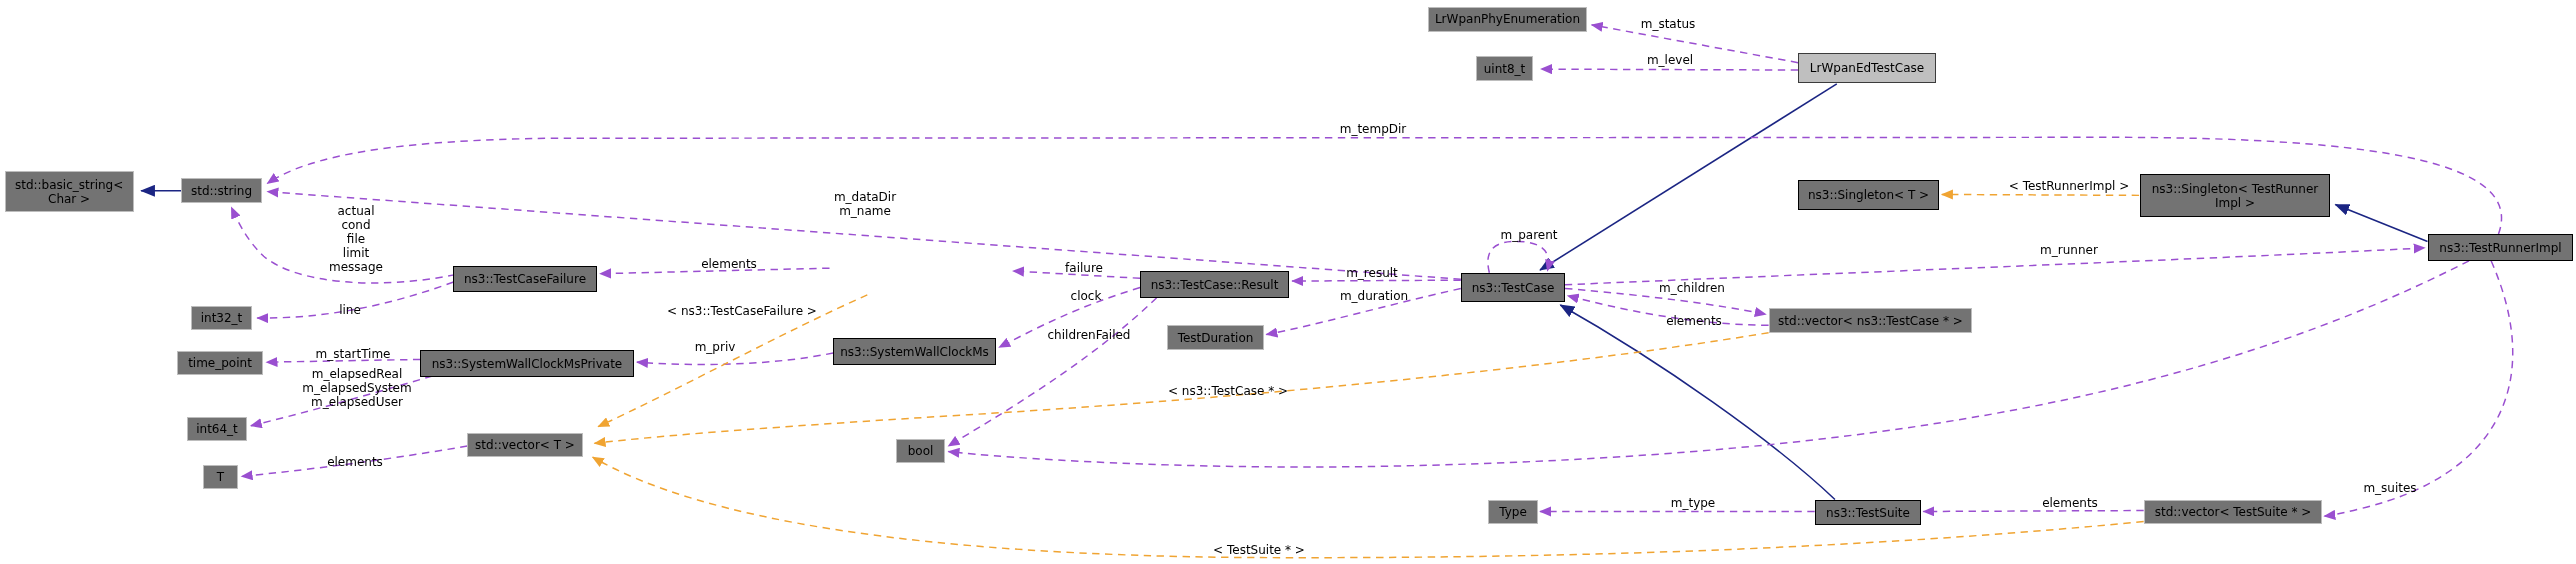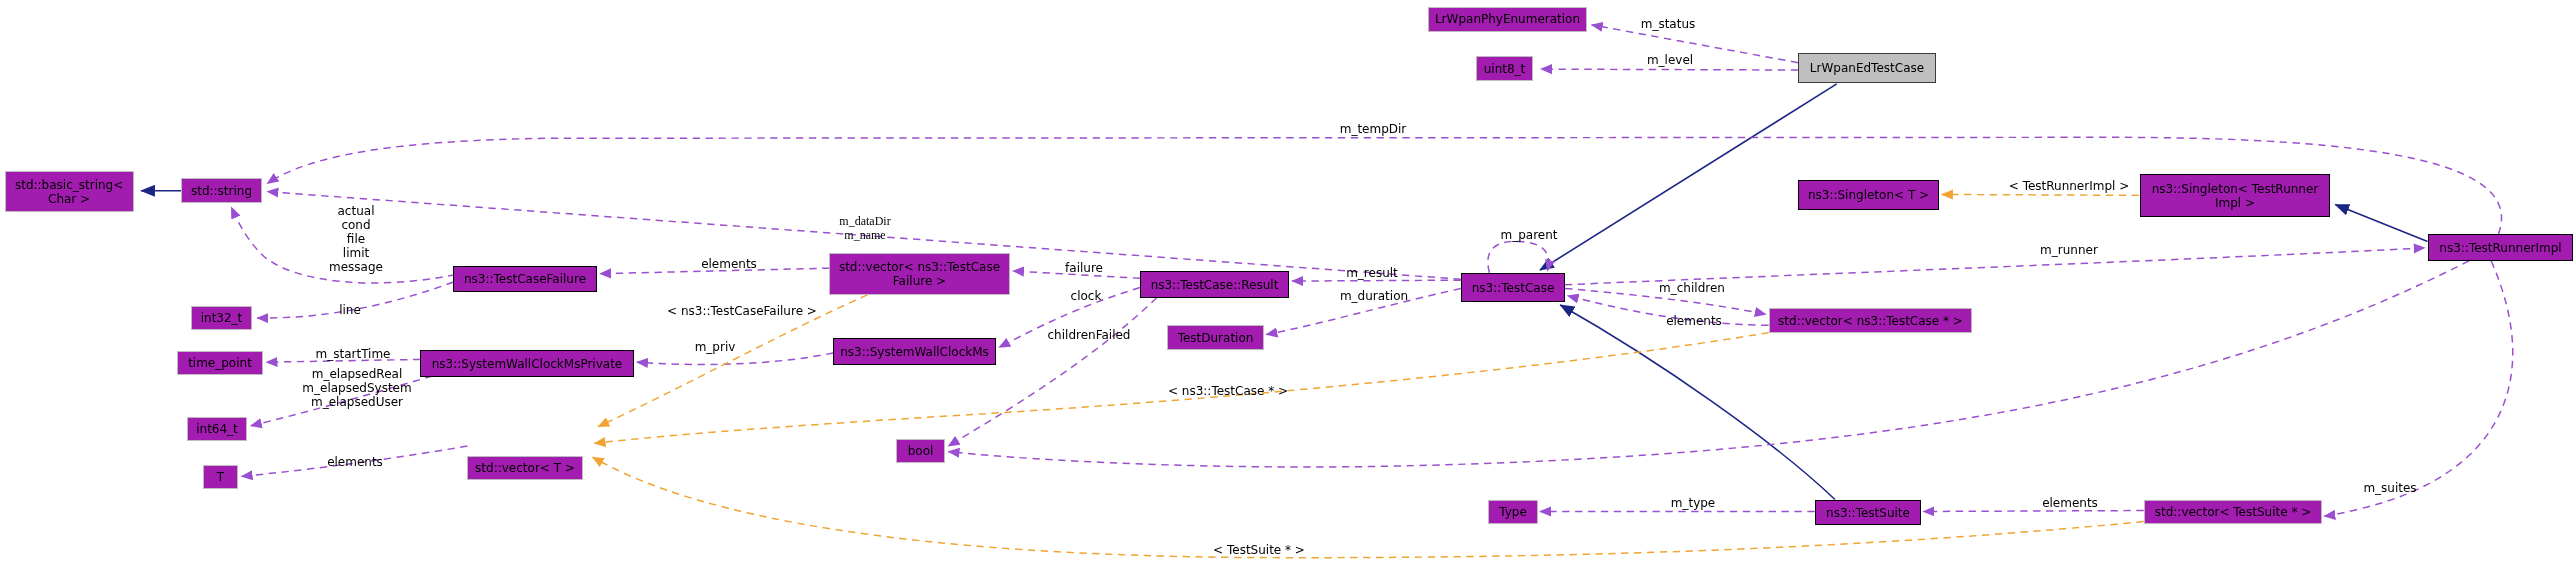--- a/index.html
+++ b/index.html
@@ -1,19 +1,19 @@
 <!DOCTYPE html>
 <html style="font-size:14.8px"><head>
 <meta charset="utf-8">
 <style>
   html,body{margin:0;padding:0;background:#ffffff;}
   #canvas{position:relative;width:2576px;height:564px;overflow:hidden;
           font-family:"DejaVu Sans","Liberation Sans",sans-serif;font-size:12px;color:#000;}
   #edges{position:absolute;left:0;top:0;z-index:1;}
-  .node{position:absolute;z-index:2;box-sizing:border-box;background:#a21caf;
+  .node{position:absolute;z-index:2;box-sizing:border-box;background:#737373;
         display:flex;align-items:center;justify-content:center;text-align:center;
         white-space:pre-line;line-height:14px;padding:0.9px 3.7px;}
   .plain{border:0.9px solid #bdbdbd;}
   .bold{border:1.8px solid #000;}
   .current{border:1.8px solid #3c3c3c;background:#bfbfbf;}
   .elabel{position:absolute;z-index:3;transform:translateX(-50%);text-align:center;
           white-space:pre-line;line-height:14px;padding-left:24px;}
   .usage{stroke:#9a4fd0;stroke-width:1.6;fill:none;stroke-dasharray:8 6;}
   .tmpl{stroke:#f0a432;stroke-width:1.6;fill:none;stroke-dasharray:8 6;}
   .inherit{stroke:#1b2583;stroke-width:1.7;fill:none;}
@@ -76,42 +76,40 @@
 Char &gt;</div>
   <div class="node plain" style="left:181px;top:178px;width:81px;height:25px;">std::string</div>
   <div class="node plain" style="left:1428px;top:6.5px;width:159px;height:25px;">LrWpanPhyEnumeration</div>
   <div class="node plain" style="left:1476px;top:56px;width:57px;height:25px;">uint8_t</div>
   <div class="node current" style="left:1798px;top:53px;width:138px;height:30px;">LrWpanEdTestCase</div>
   <div class="node bold" style="left:453px;top:266px;width:144px;height:26px;">ns3::TestCaseFailure</div>
   <div class="node plain" style="left:191px;top:306px;width:61px;height:24px;">int32_t</div>
   <div class="node plain" style="left:177px;top:351px;width:86px;height:24px;">time_point</div>
   <div class="node bold" style="left:420px;top:350px;width:214px;height:27px;">ns3::SystemWallClockMsPrivate</div>
   <div class="node plain" style="left:187px;top:417px;width:60px;height:24px;">int64_t</div>
-  <div class="node plain" style="left:467px;top:433px;width:116px;height:24px;margin-top:23px;">std::vector&lt; T &gt;</div>
+  <div class="node plain" style="left:467px;top:433px;width:116px;height:24px;">std::vector&lt; T &gt;</div>
   <div class="node plain" style="left:203px;top:465px;width:35px;height:24px;">T</div>
-  <div class="node plain" style="left:829px;top:253px;width:181px;height:42px;">std::vector&lt; ns3::TestCase
-Failure &gt;</div>
   <div class="node bold" style="left:833px;top:338px;width:163px;height:27px;">ns3::SystemWallClockMs</div>
   <div class="node bold" style="left:1140px;top:271px;width:149px;height:27px;">ns3::TestCase::Result</div>
   <div class="node plain" style="left:1167px;top:325px;width:97px;height:25px;">TestDuration</div>
   <div class="node plain" style="left:896px;top:439px;width:49px;height:24px;">bool</div>
   <div class="node bold" style="left:1461px;top:273px;width:104px;height:29px;">ns3::TestCase</div>
   <div class="node plain" style="left:1769px;top:308px;width:203px;height:25px;">std::vector&lt; ns3::TestCase * &gt;</div>
   <div class="node bold" style="left:1798px;top:180px;width:141px;height:29.5px;">ns3::Singleton&lt; T &gt;</div>
   <div class="node bold" style="left:2140px;top:174px;width:190px;height:43px;">ns3::Singleton&lt; TestRunner
 Impl &gt;</div>
   <div class="node bold" style="left:2428px;top:234px;width:145px;height:27px;">ns3::TestRunnerImpl</div>
   <div class="node plain" style="left:1488px;top:500px;width:50px;height:24px;">Type</div>
   <div class="node bold" style="left:1815px;top:500px;width:106px;height:25px;">ns3::TestSuite</div>
   <div class="node plain" style="left:2144px;top:500px;width:178px;height:24px;">std::vector&lt; TestSuite * &gt;</div>
 
   <div class="elabel" style="left:1656px;top:16.6px;">m_status</div>
   <div class="elabel" style="left:1658px;top:53px;text-align:right;">m_level</div>
   <div class="elabel" style="left:1361px;top:122px;">m_tempDir</div>
-  <div class="elabel" style="left:853px;top:214px;font-family:Liberation Serif, serif;">m_dataDir
+  <div class="elabel" style="left:853px;top:190px;">m_dataDir
 m_name</div>
   <div class="elabel" style="left:344px;top:204px;">actual
 cond
 file
 limit
 message</div>
   <div class="elabel" style="left:338px;top:303px;">line</div>
   <div class="elabel" style="left:717px;top:257px;">elements</div>
   <div class="elabel" style="left:730px;top:304px;">&lt; ns3::TestCaseFailure &gt;</div>
   <div class="elabel" style="left:703px;top:340px;">m_priv</div>

